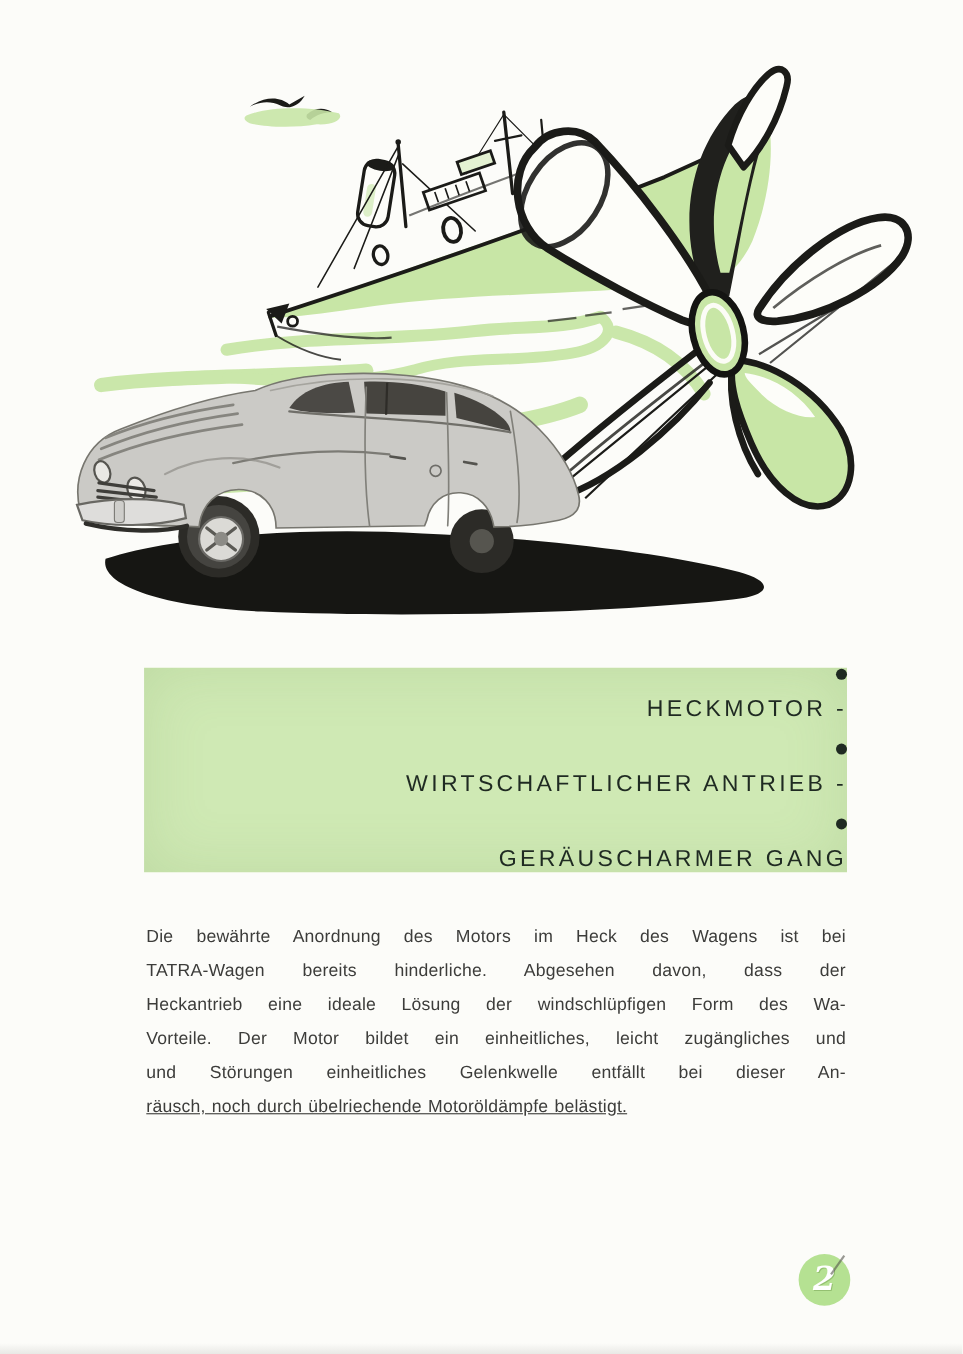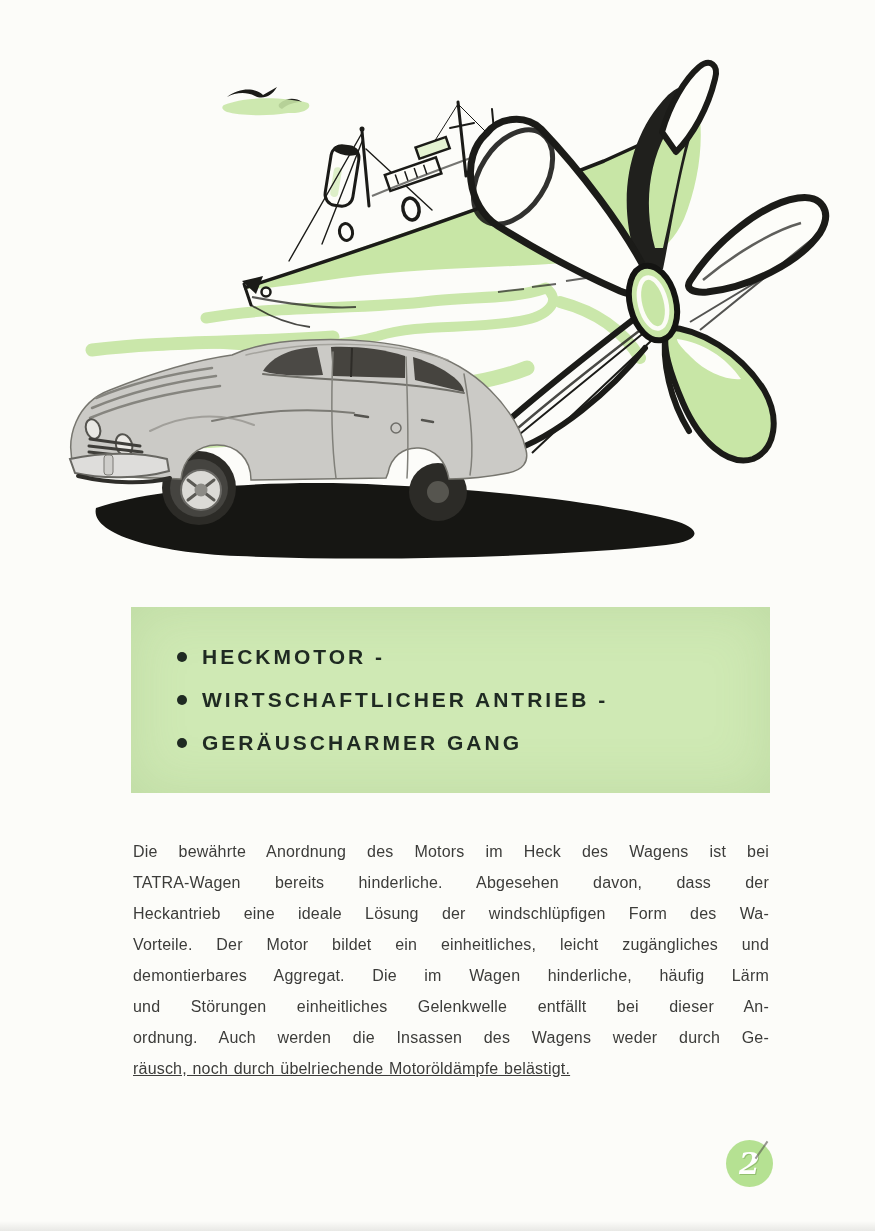--- a/index.html
+++ b/index.html
@@ -14,22 +14,22 @@
     background:linear-gradient(to top,rgba(60,60,55,.10),rgba(60,60,55,0));pointer-events:none;}
   .illustration{position:absolute;left:0;top:0;width:875px;height:580px;}
   
   .f-green{fill:var(--green);} .f-ink{fill:var(--ink);} .f-white{fill:#fdfdf9;}
   .s-ink{stroke:var(--ink);} .s-green{stroke:var(--green);} .sn{fill:none;}
   .lc{stroke-linecap:round;stroke-linejoin:round;}
   
   .banner{position:absolute;left:131px;top:607px;width:639px;height:186px;box-sizing:border-box;
     background:var(--banner_bg);box-shadow:inset 0 0 55px rgba(115,155,90,.18);
     display:flex;flex-direction:column;justify-content:center;gap:19px;padding-left:46px;}
-  .banner-item{display:flex;align-items:center;gap:15px;color:var(--banner_text);
-    font-weight:bold;font-size:21px;letter-spacing:3px;white-space:nowrap;}
+  .banner-item{display:flex;align-items:flex-end;gap:15px;color:var(--banner_text);
+    font-weight:normal;font-size:21px;letter-spacing:3px;white-space:nowrap;flex-direction:column;}
   .dot{width:10px;height:10px;border-radius:50%;background:var(--banner_text);flex:none;}
   
   .paragraph{position:absolute;left:133px;top:836px;width:636px;color:var(--body_text);
     font-size:16px;line-height:31px;letter-spacing:.2px;word-spacing:1px;}
   .pline{text-align:justify;text-align-last:justify;}
   .pline.last{text-align-last:left;text-decoration:underline;}
   
   .badge{position:absolute;left:726px;top:1140px;width:47px;height:47px;border-radius:50%;
     background:var(--badge_bg);display:flex;align-items:center;justify-content:center;}
   .badge .num{color:var(--badge_num);font-family:"DejaVu Serif",serif;font-style:italic;
@@ -166,23 +166,21 @@
       <span class="dot"></span>
       <span>GERÄUSCHARMER GANG</span>
     </div>
   </div>
 
   <div class="paragraph">
       <div class="pline">Die bewährte Anordnung des Motors im Heck des Wagens ist bei</div>
       <div class="pline">TATRA-Wagen bereits hinderliche. Abgesehen davon, dass der</div>
       <div class="pline">Heckantrieb eine ideale Lösung der windschlüpfigen Form des Wa-</div>
       <div class="pline">Vorteile. Der Motor bildet ein einheitliches, leicht zugängliches und</div>
-      <div class="pline">demontierbares Aggregat. Die im Wagen hinderliche, häufig Lärm</div>
       <div class="pline">und Störungen einheitliches Gelenkwelle entfällt bei dieser An-</div>
-      <div class="pline">ordnung. Auch werden die Insassen des Wagens weder durch Ge-</div>
       <div class="pline last">räusch, noch durch übelriechende Motoröldämpfe belästigt.</div>
     </div>
 
   <div class="badge">
     <span class="num">2</span>
     <span class="scratch"></span>
   </div>
 
 </div>
 

